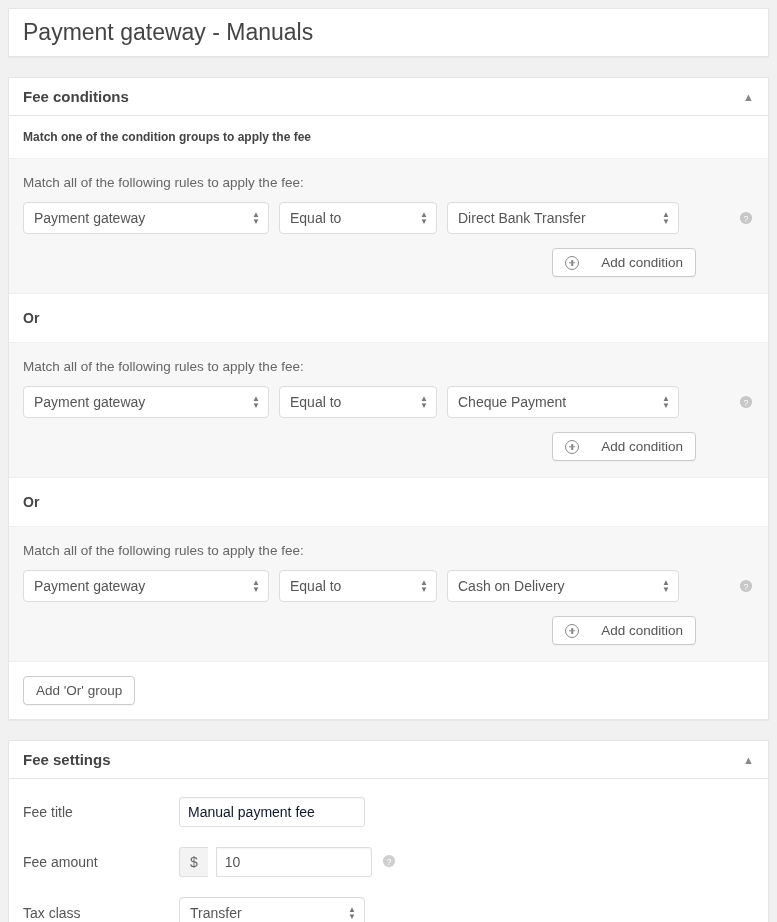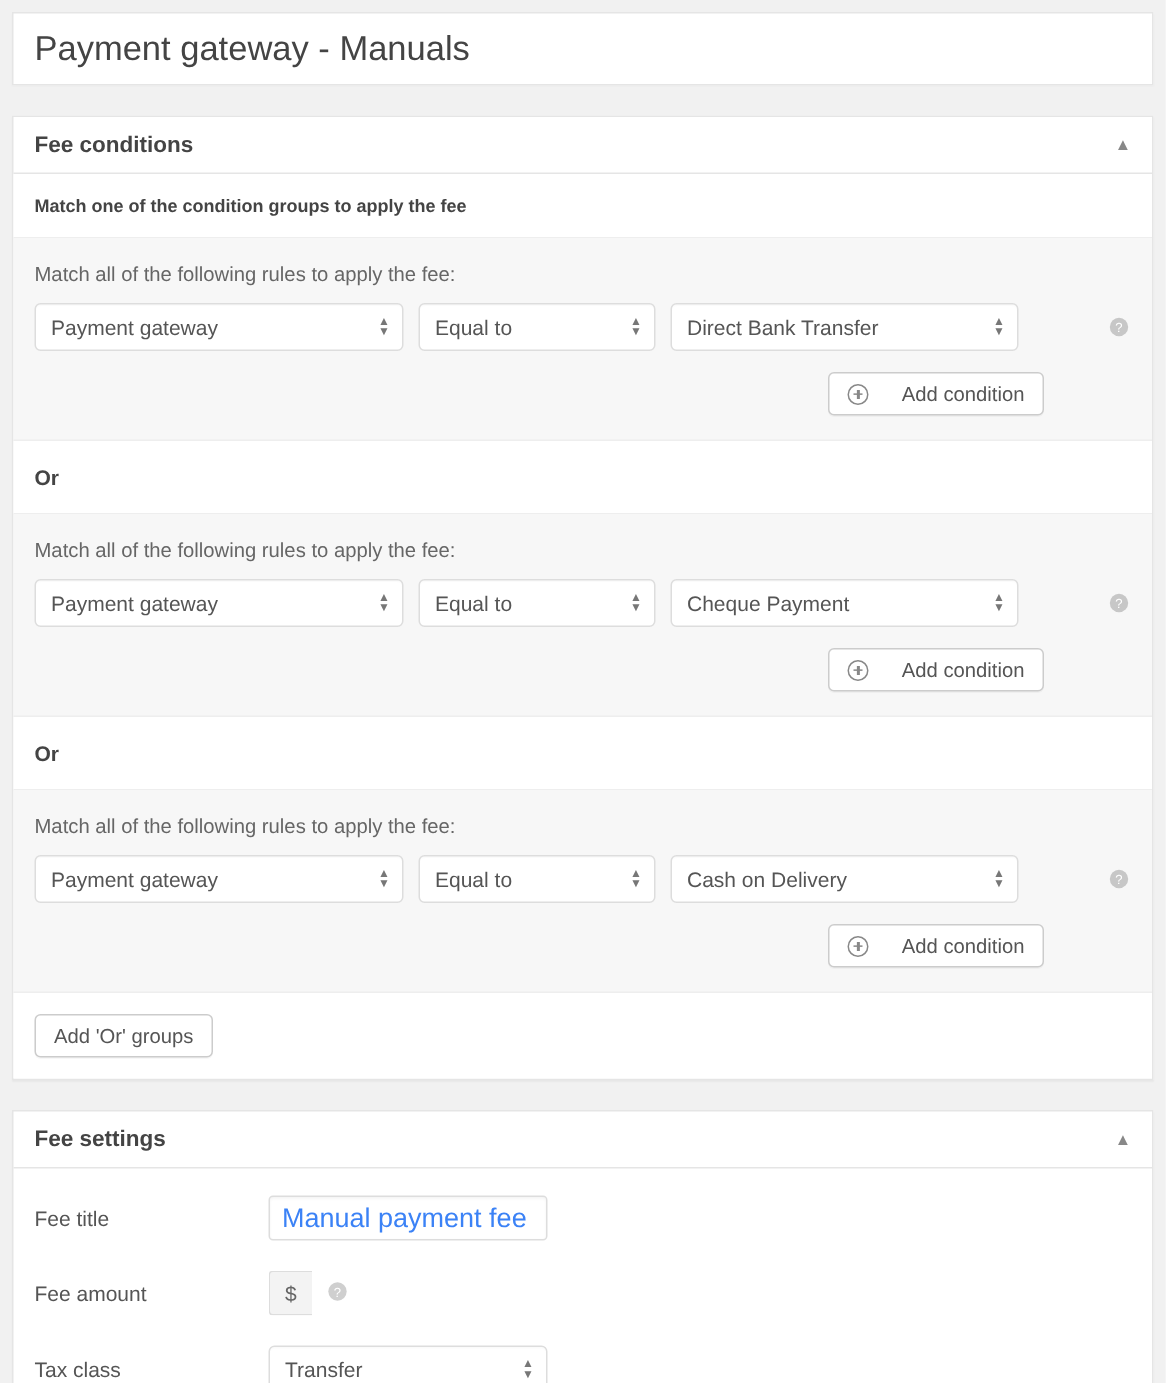--- a/index.html
+++ b/index.html
@@ -155,22 +155,22 @@
   .form-label {
     width: 156px;
     color:#555;
     font-size:14px;
   }
   .text-input {
     height: 30px;
     border:1px solid #ddd;
     border-radius:3px;
     padding: 0 8px;
-    font-size: 18px;
-    color:#3b82f6;
+    font-size: 14px;
+    color:#0f172a;
     background:#fff;
     box-shadow: inset 0 1px 2px rgba(0,0,0,0.05);
   }
   .title-input { width: 186px; }
   .amount-wrap { display:flex; align-items:center; gap:8px; }
   .currency-addon {
     height:30px;
     border:1px solid #ddd;
     border-right:0;
     border-radius:3px 0 0 3px;
@@ -335,41 +335,42 @@
       <div class="group-actions">
         <button class="btn">
           <span class="plus"></span>
           <span>Add condition</span>
         </button>
       </div>
     </div>
 
     <div class="footer-actions">
       <button class="btn">
-        <span>Add 'Or' groups</span>
+        <span>Add 'Or' group</span>
       </button>
     </div>
   </div>
 
   <div class="panel">
     <div class="panel-header">
       <span>Fee settings</span>
       <span class="toggle-arrow">▲</span>
     </div>
     <div class="settings-body">
 
       <div class="form-row">
         <div class="form-label">Fee title</div>
         <input class="text-input title-input" type="text" value="Manual payment fee" style="">
       </div>
 
       <div class="form-row">
         <div class="form-label">Fee amount</div>
         <div class="amount-wrap">
           <span class="currency-addon">$</span>
+          <input class="amount-input" type="text" value="10" style="">
         </div>
         <span class="inline-help">
           <svg viewBox="0 0 16 16">
               <circle cx="8" cy="8" r="7" fill="#cfcfcf"></circle>
               <text x="8" y="12" text-anchor="middle" font-size="10" fill="#fff" font-family="Arial">?</text>
             </svg>
         </span>
       </div>
 
       <div class="form-row">

